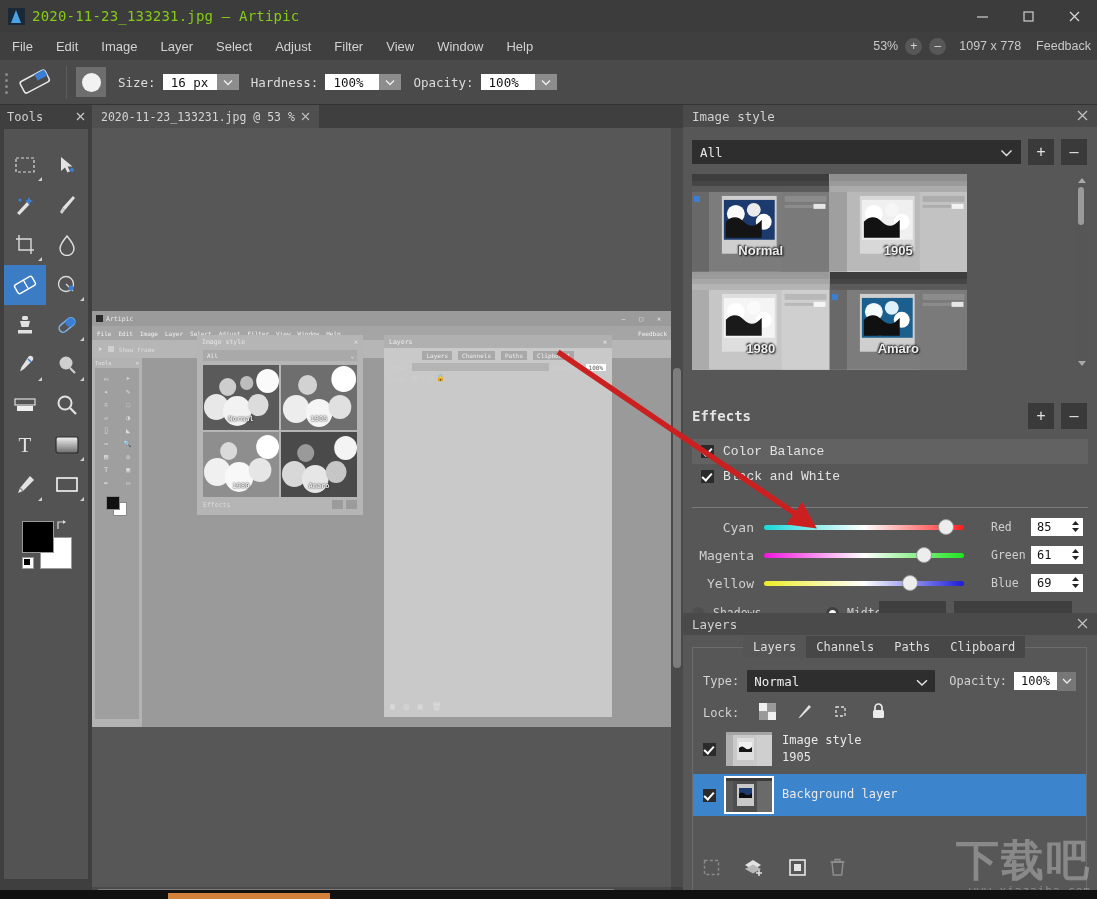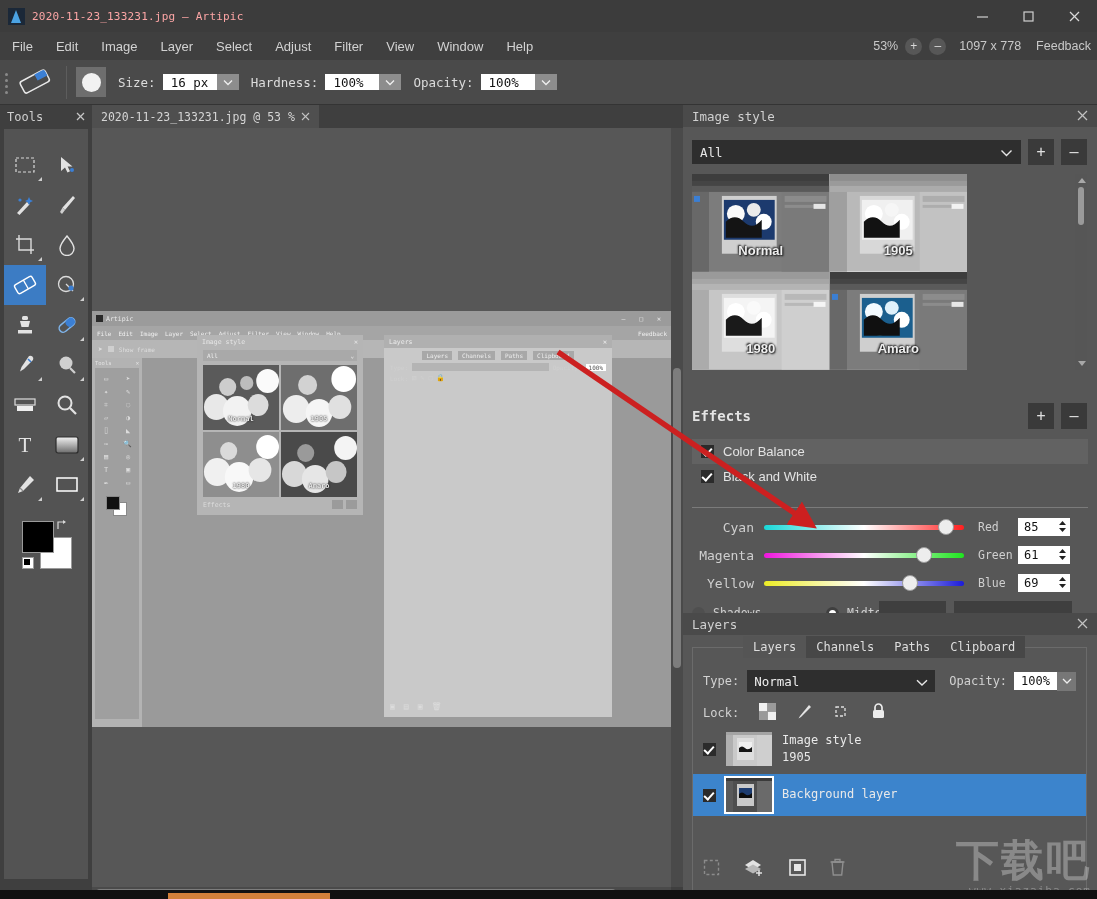--- a/index.html
+++ b/index.html
@@ -18,21 +18,21 @@
   }
   #app-logo {
     width:17px; height:17px; margin-left:8px; margin-right:7px;
     background:#1b2838; position:relative; flex:none;
   }
   #app-logo:after{
     content:""; position:absolute; left:3px; top:2px;
     border-left:5px solid transparent; border-right:5px solid transparent;
     border-bottom:13px solid #4ba3e3;
   }
-  #title-text { color:#fca5a5; font-size:11px; letter-spacing:.2px; }
+  #title-text { color:#84cc16; font-size:14px; letter-spacing:.2px; }
   .wbtn {
     width:46px; height:32px; display:flex; align-items:center; justify-content:center;
     color:#d0d0d0;
   }
   #wingroup{ position:absolute; right:0; top:0; display:flex; }
 
   
   #menubar{
     position:absolute; left:0; top:32px; width:1097px; height:28px;
     background:#3f3f3f; display:flex; align-items:center;
@@ -217,21 +217,21 @@
   
   #effects{ position:absolute; left:0; top:268px; right:0; bottom:0; }
   #eff-head{
     display:flex; align-items:center; justify-content:space-between;
     padding:8px 10px 0 9px;
   }
   #eff-title{ color:#e4e4e4; font-size:14px; font-weight:bold; }
   #eff-list{ margin:10px 9px 0; }
   .eff-row{
     height:25px; display:flex; align-items:center; gap:9px; padding-left:9px;
-    color:#e3e3e3; font-size:13px; font-family:Liberation Sans, sans-serif;
+    color:#e3e3e3; font-size:13px; font-family:Liberation Mono, monospace;
   }
   .eff-row.alt{ background:#626262; }
   .cbx{
     width:13px; height:13px; background:#2b2b2b; position:relative; flex:none;
   }
   .cbx.on:after{
     content:""; position:absolute; left:3px; top:1px; width:4px; height:8px;
     border:solid #fff; border-width:0 2px 2px 0; transform:rotate(42deg);
   }
   #eff-divider{ height:1px; background:#7b7b7b; margin:18px 9px 0; }
@@ -240,21 +240,21 @@
     display:flex; align-items:center; margin-top:10px; padding:0 9px;
   }
   .sl-left{ width:62px; text-align:right; color:#cfcfcf; font-size:13px; }
   .sl-track{
     position:relative; width:200px; height:5px; margin:0 6px 0 10px; border-radius:3px;
   }
   .sl-handle{
     position:absolute; top:-6px; width:16px; height:16px; border-radius:50%;
     background:#ededed; border:1px solid #9a9a9a; transform:translateX(-8px);
   }
-  .sl-right{ width:48px; color:#cfcfcf; font-size:11.5px; padding-left:8px; }
+  .sl-right{ width:48px; color:#cfcfcf; font-size:11.5px; padding-left:8px;margin-left:13px; }
   .spin{
     width:52px; height:18px; background:#fff; display:flex; align-items:center;
     justify-content:space-between; padding:0 3px 0 6px; color:#111; font-size:12px;
   }
   .spin .arrows{ font-size:9px; line-height:8px; text-align:center; color:#222; }
   #radios{ display:flex; align-items:center; margin-top:14px; padding:0 9px; }
   .radio-grp{ display:flex; align-items:center; gap:8px; color:#cfcfcf; font-size:11.5px; }
   .rad{ width:13px; height:13px; border-radius:50%; background:#4f4f4f; position:relative; }
   .rad.on{ background:#3f3f3f; }
   .rad.on:after{ content:""; position:absolute; left:3px; top:3px; width:7px; height:7px; border-radius:50%; background:#fff; }

